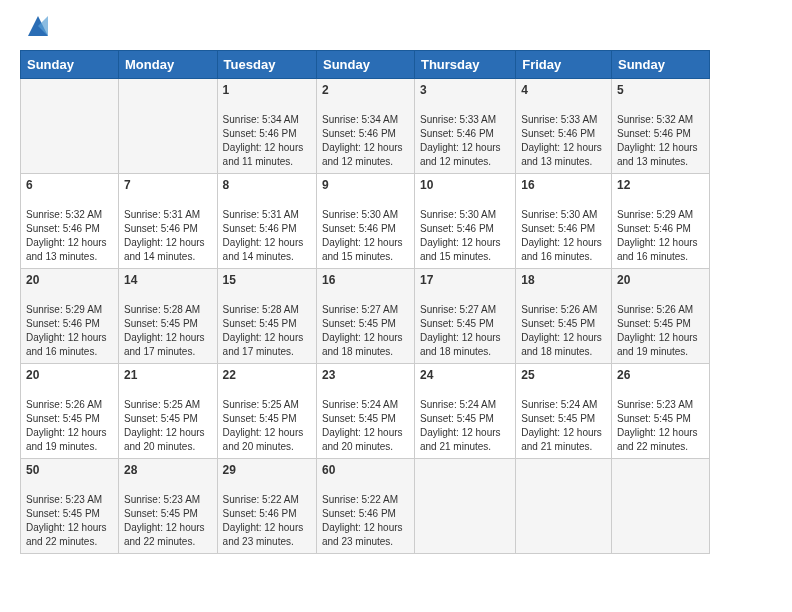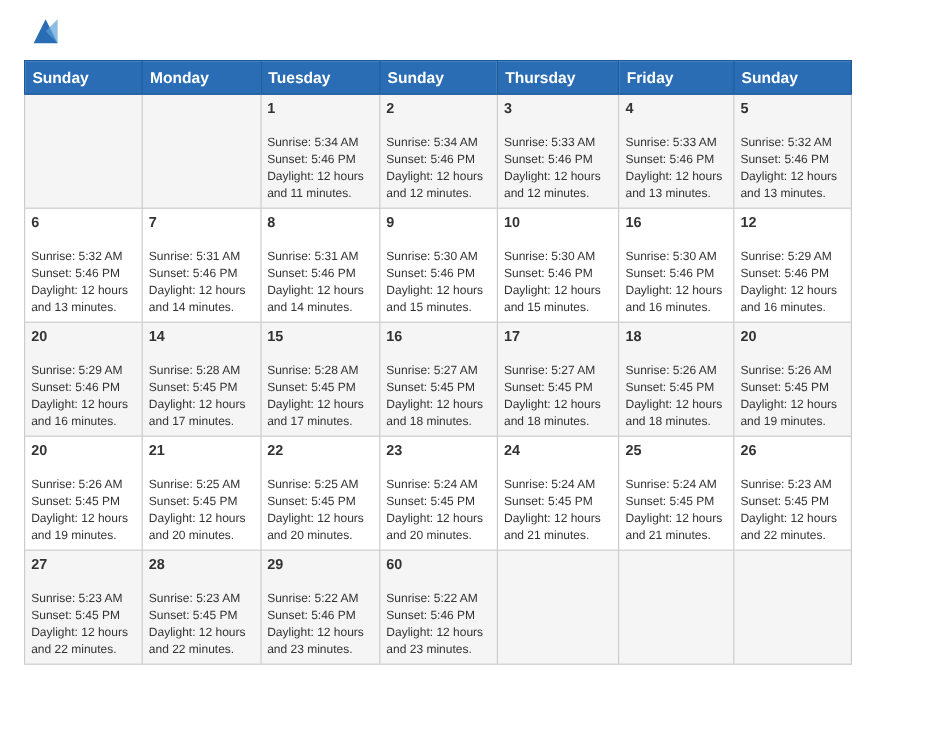--- a/index.html
+++ b/index.html
@@ -249,21 +249,21 @@
             <span class="day-num">25</span>
             <div class="day-info">Sunrise: 5:24 AM<br>Sunset: 5:45 PM<br>Daylight: 12 hours<br>and 21 minutes.</div>
           </td>
           <td>
             <span class="day-num">26</span>
             <div class="day-info">Sunrise: 5:23 AM<br>Sunset: 5:45 PM<br>Daylight: 12 hours<br>and 22 minutes.</div>
           </td>
         </tr>
         <tr>
           <td>
-            <span class="day-num">27</span>
+            <span class="day-num">50</span>
             <div class="day-info">Sunrise: 5:23 AM<br>Sunset: 5:45 PM<br>Daylight: 12 hours<br>and 22 minutes.</div>
           </td>
           <td>
             <span class="day-num">28</span>
             <div class="day-info">Sunrise: 5:23 AM<br>Sunset: 5:45 PM<br>Daylight: 12 hours<br>and 22 minutes.</div>
           </td>
           <td>
             <span class="day-num">29</span>
             <div class="day-info">Sunrise: 5:22 AM<br>Sunset: 5:46 PM<br>Daylight: 12 hours<br>and 23 minutes.</div>
           </td>

